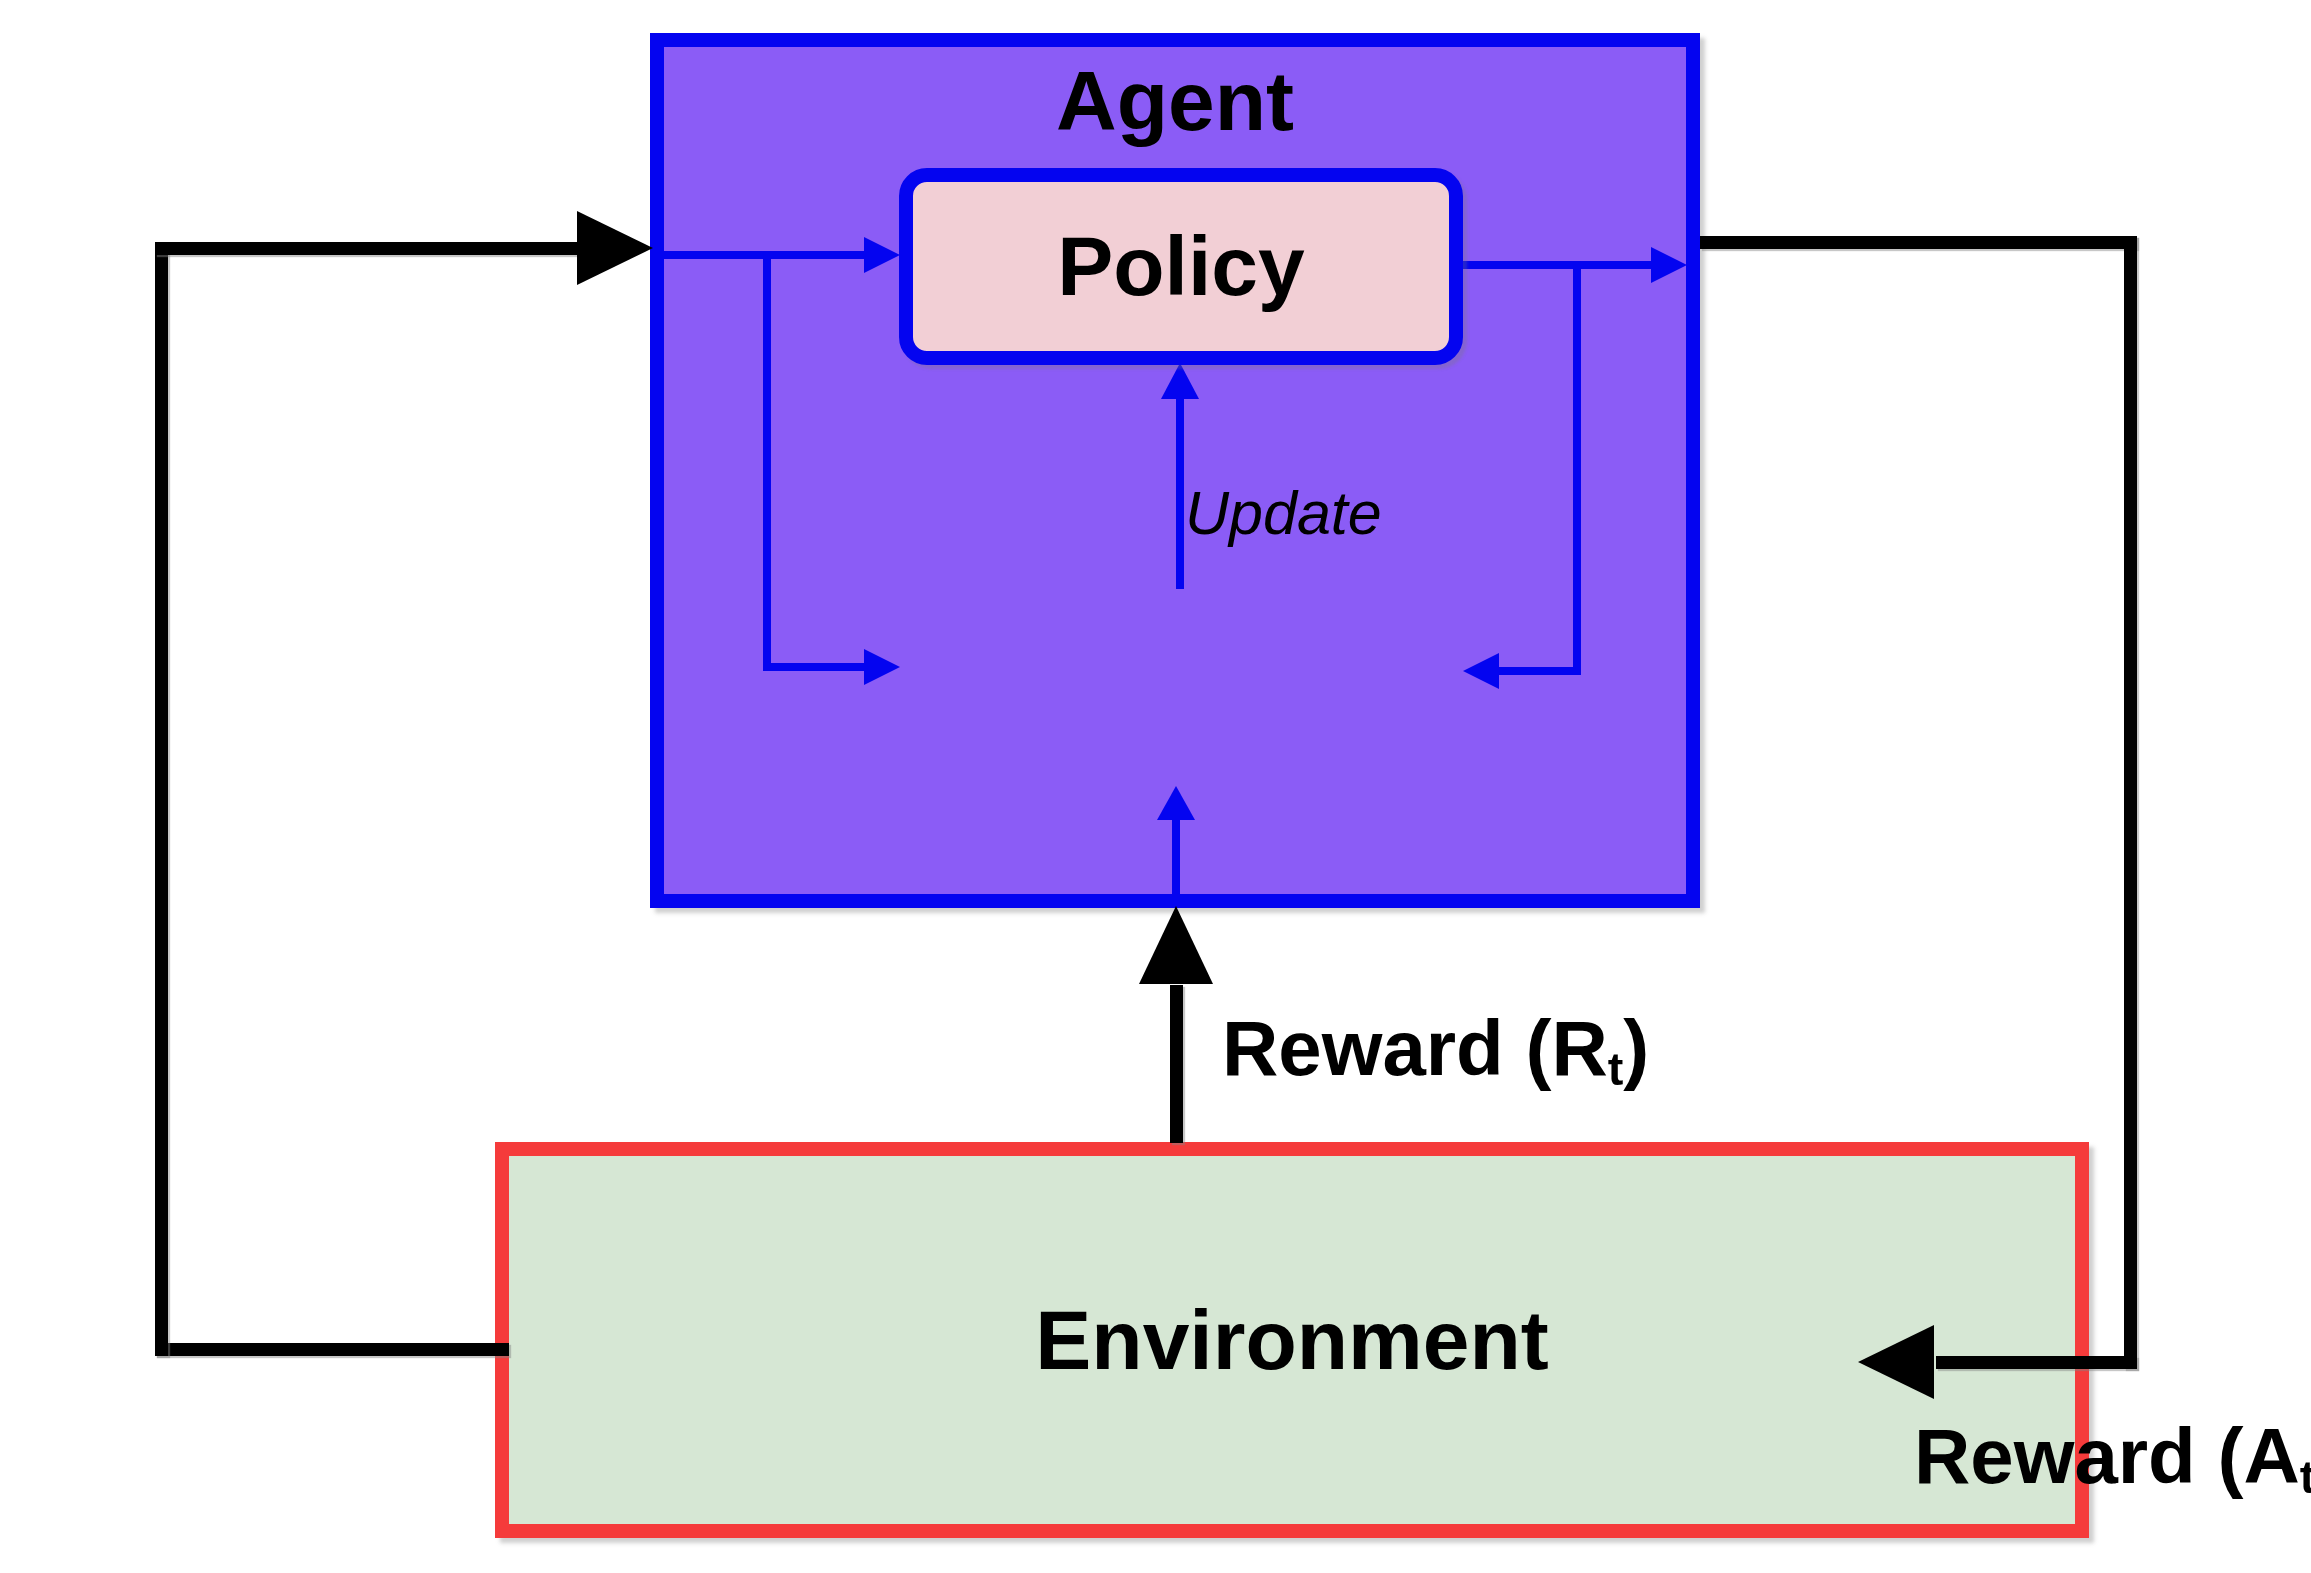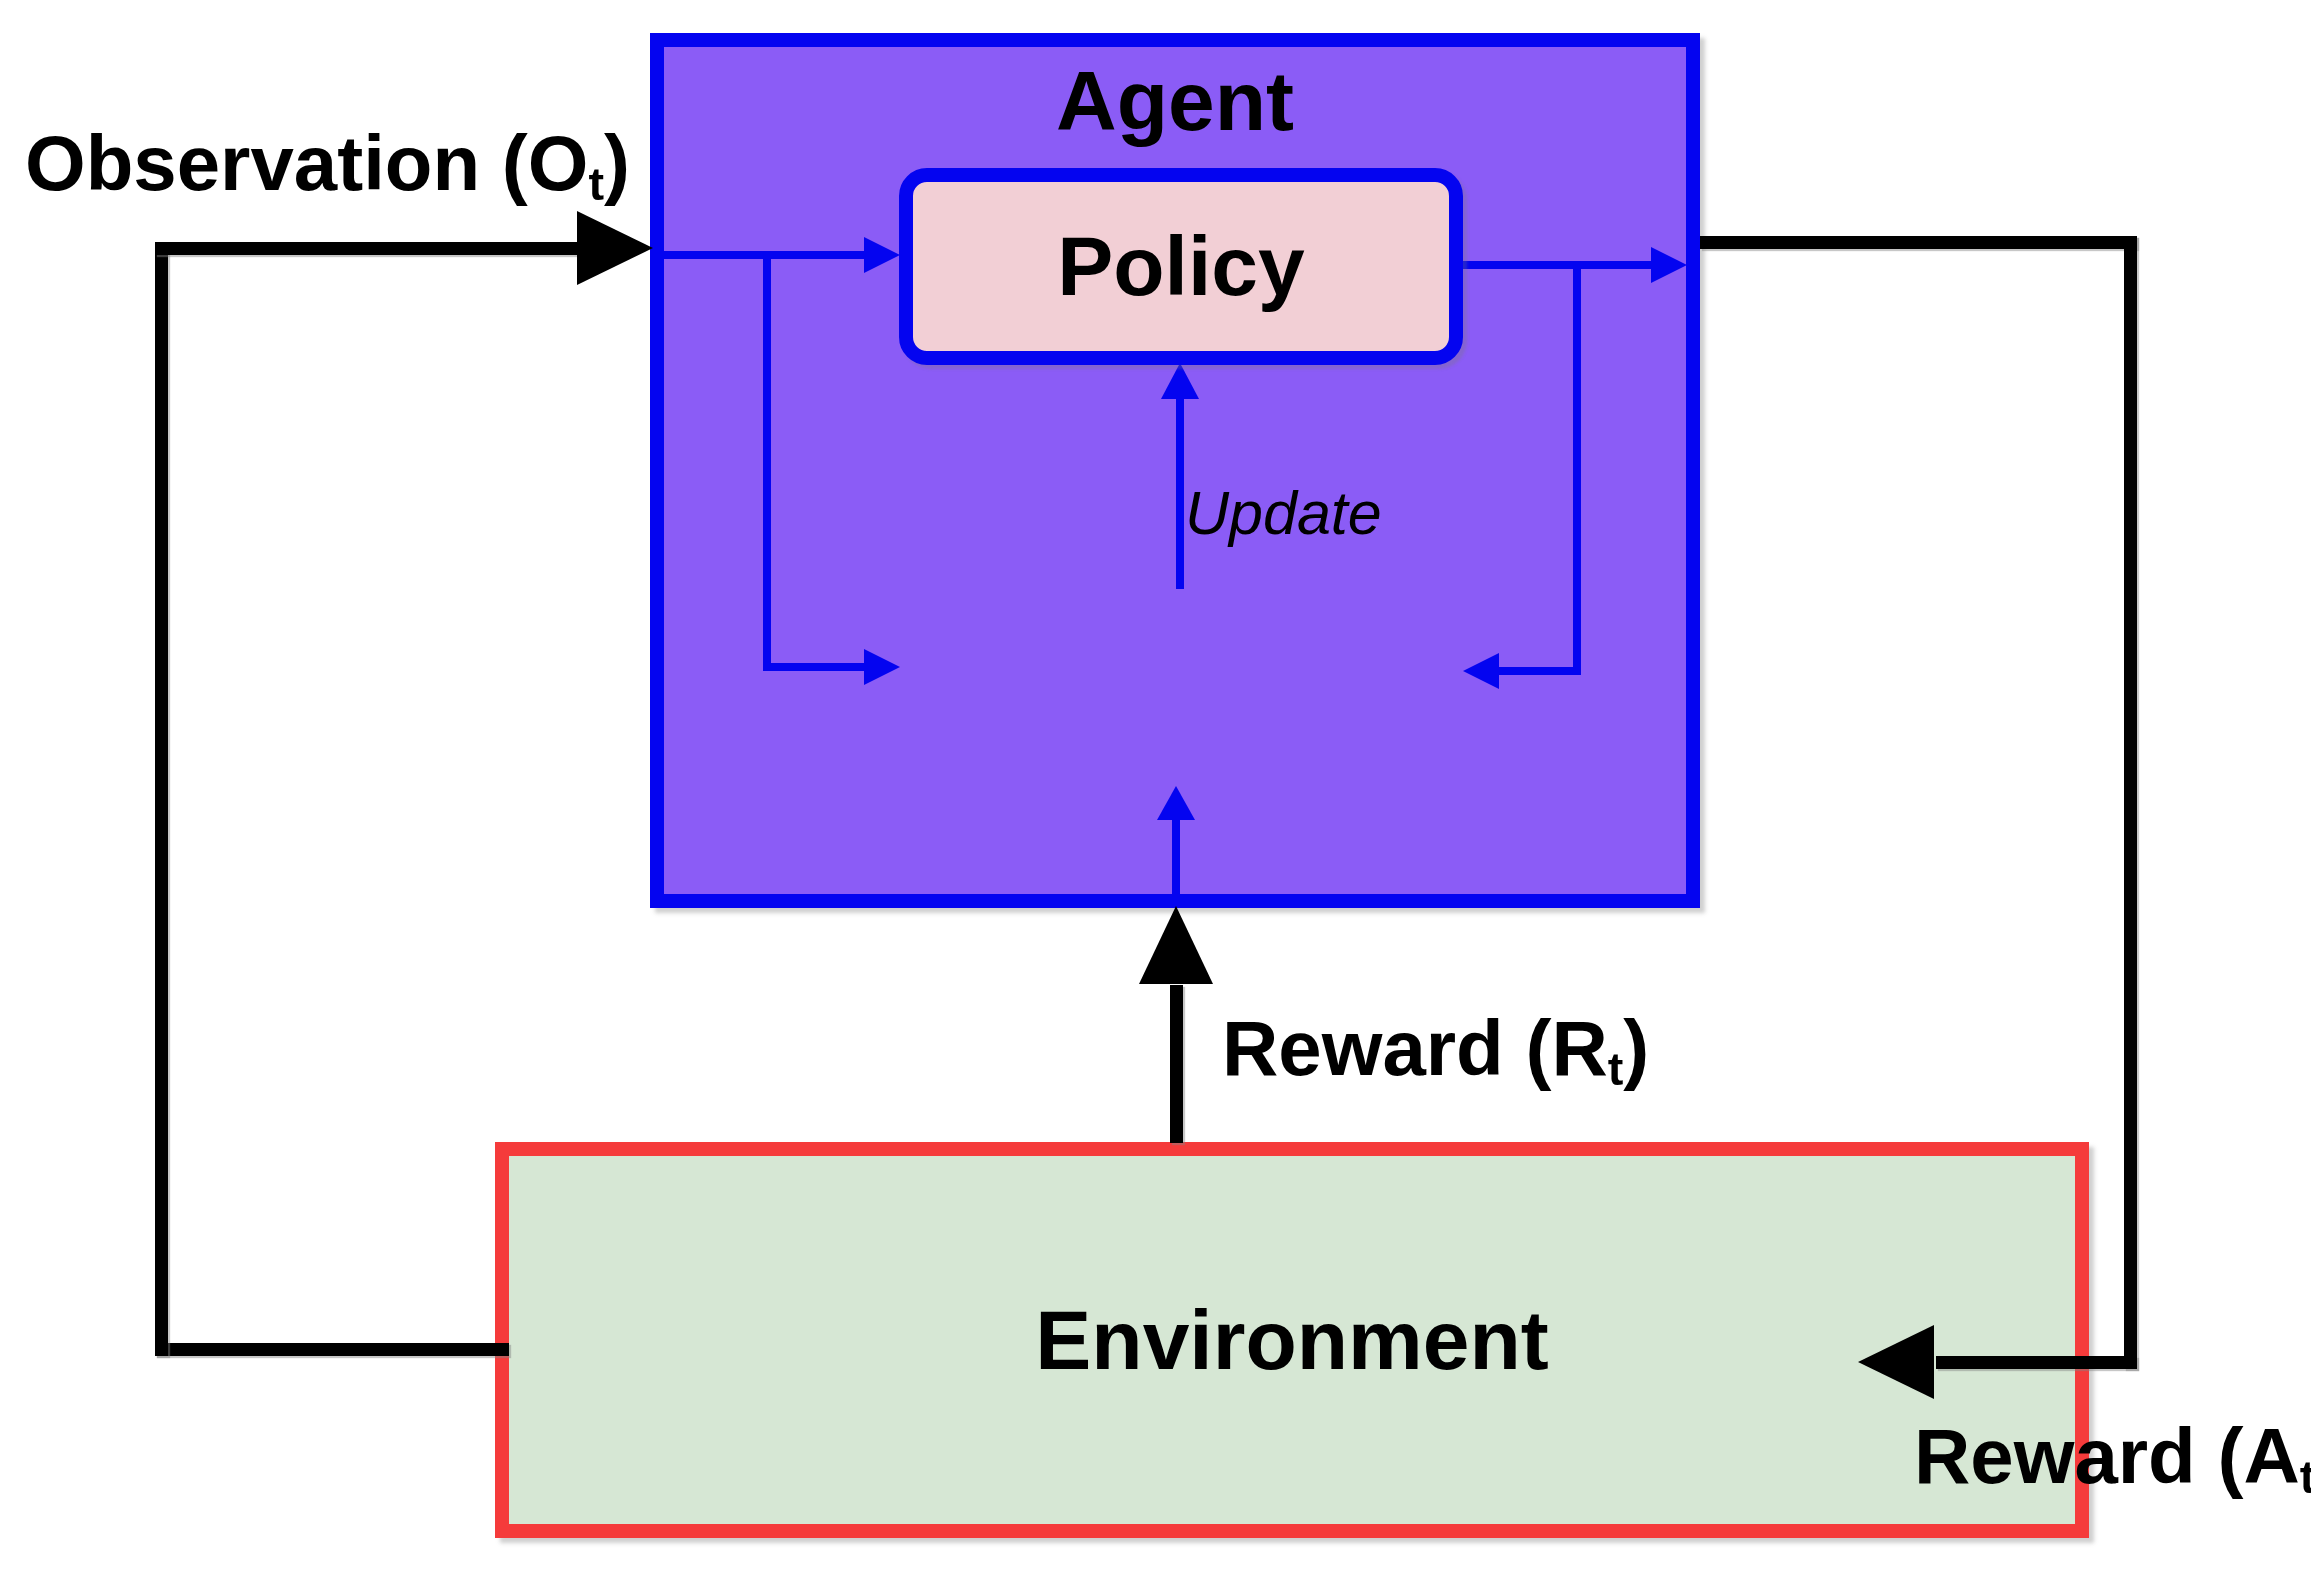--- a/index.html
+++ b/index.html
@@ -129,19 +129,18 @@
 
   <div class="uline rewin-v"></div>
   <div class="ah rewin-ah"></div>
 
   <div class="box policy-box">
     <span class="policy-label">Policy</span>
   </div>
 
   <div class="update-label">Update</div>
 
-  <div class="edge-label obs-label"><span>Observation (O</span><span class="sub">t</span><span>)</span></div>
 
   <div class="edge-label rew-label"><span>Reward (R</span><span class="sub">t</span><span>)</span></div>
 
   <div class="edge-label act-label"><span>Reward (A</span><span class="sub">t</span><span>)</span></div>
 
 </div>
 
 </body></html>

